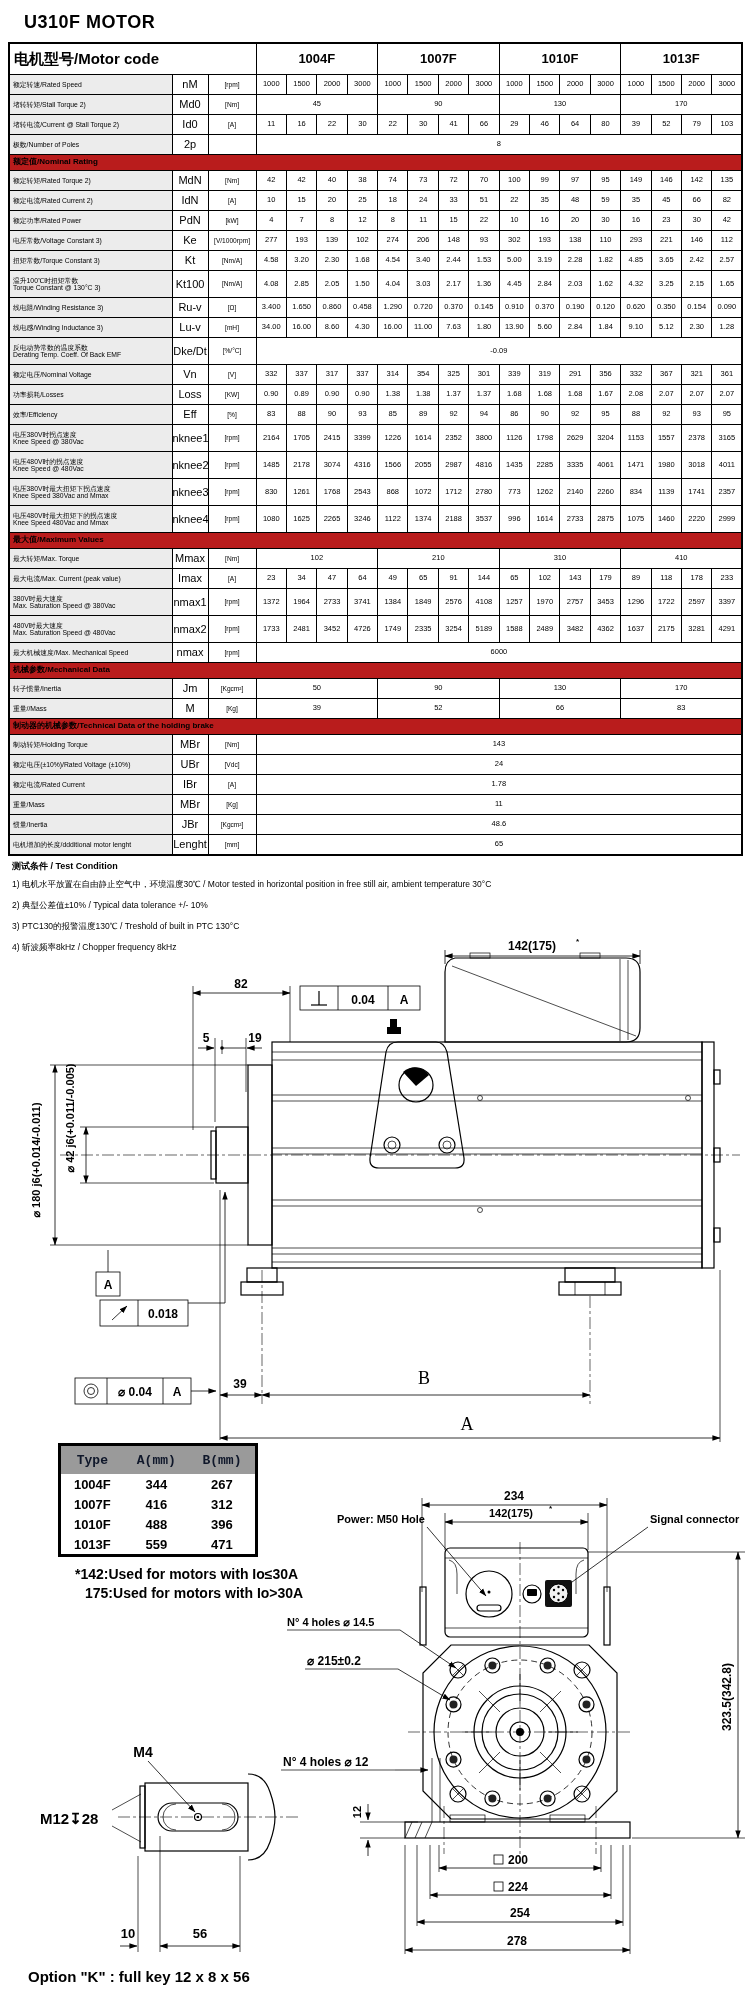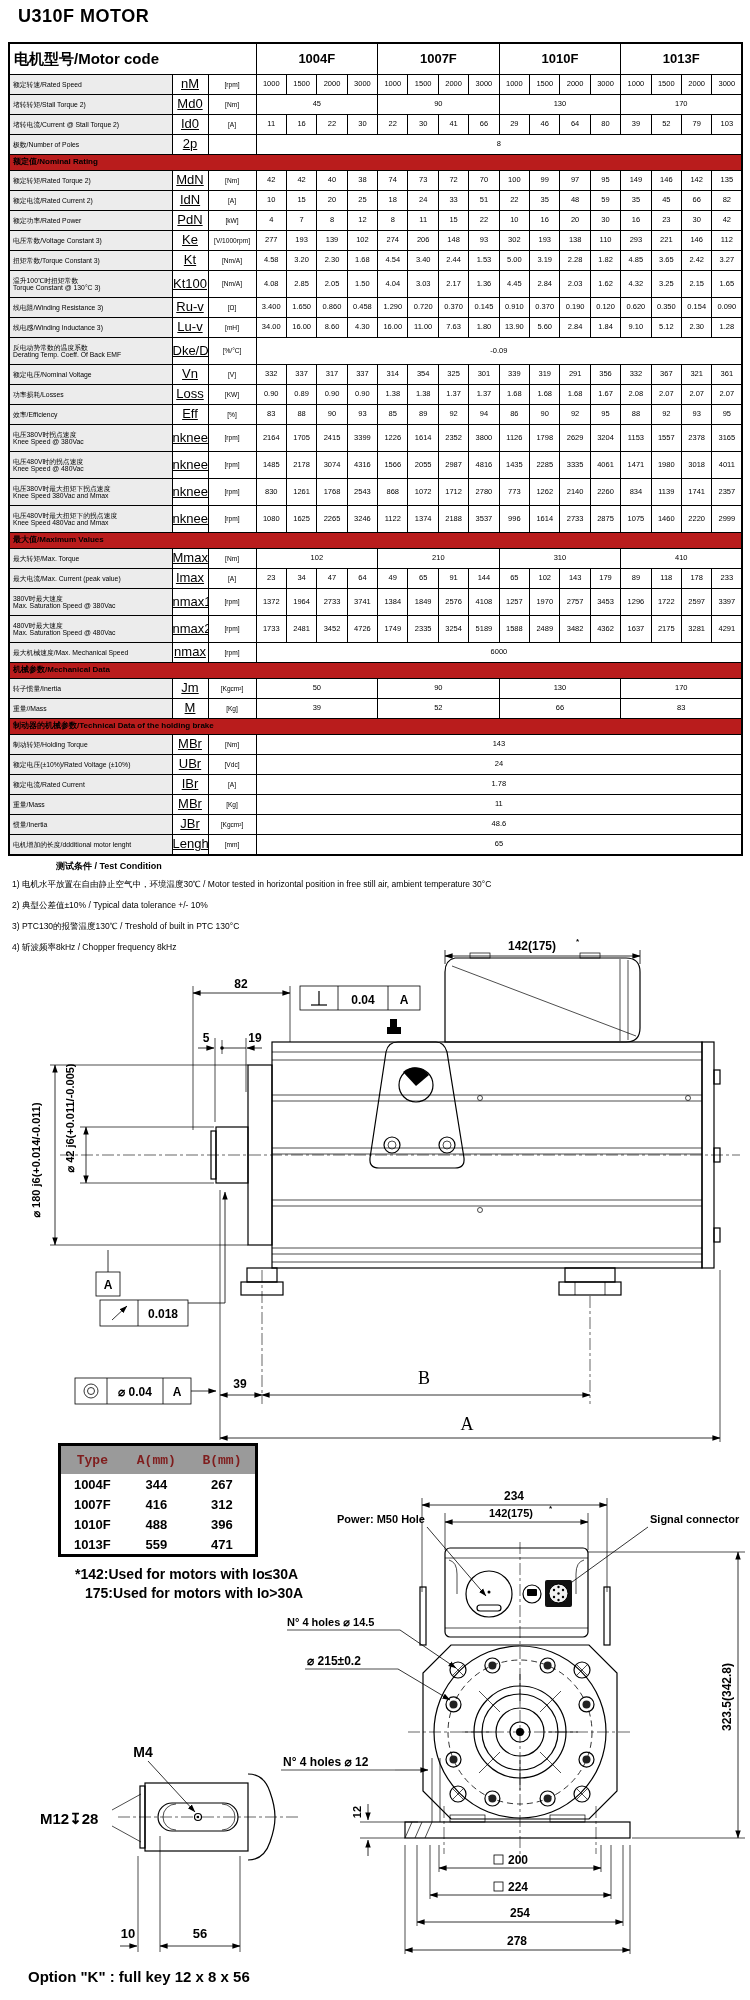--- a/index.html
+++ b/index.html
@@ -1,51 +1,51 @@
 <!DOCTYPE html>
 <html><head>
 <meta charset="utf-8">
 <style>
   html,body{margin:0;padding:0;background:#fff;}
   .page{position:relative;width:750px;height:2000px;background:#fff;color:#000;
         font-family:"Liberation Sans",sans-serif;overflow:hidden;}
-  h1.title{position:absolute;left:18px;top:6px;margin:0;font-size:18px;letter-spacing:.5px;}
+  h1.title{position:absolute;left:18px;top:6px;margin:6px;font-size:18px;letter-spacing:.5px;}
   
   table.spec{position:absolute;left:8px;top:42px;width:734px;border-collapse:collapse;
              table-layout:fixed;border:2px solid #000;}
   table.spec td{border:1px solid #000;font-size:7.5px;text-align:center;padding:0;
                 height:19px;line-height:1.1;overflow:hidden;}
   table.spec td.corner{font-size:15px;font-weight:bold;text-align:left;padding-left:4px;height:30px;}
   table.spec td.hdr{font-size:13px;font-weight:bold;}
   table.spec td.lbl{text-align:left;padding-left:3px;font-size:6.8px;background:#ececec;}
-  table.spec td.sym{font-size:13px;text-decoration:underline;}
+  table.spec td.sym{font-size:11px;}
   table.spec td.unit{font-size:6.6px;}
   table.spec td.section{text-align:left;font-weight:bold;font-size:8px;padding-left:3px;height:15px;background:#b91c1c;}
   table.spec tr.two td{height:26px;}
   
   .testcond{position:absolute;left:12px;top:860px;width:720px;}
-  .tc-title{font-weight:bold;font-size:9px;margin-bottom:6px;margin-left:44px;}
+  .tc-title{font-weight:bold;font-size:9px;margin-bottom:6px;}
   .tc-item{font-size:8.5px;margin-bottom:9px;}
   
   svg.draw{position:absolute;left:0;top:930px;}
   .ln{stroke:#000;stroke-width:1.2;fill:none;}
   .lt{stroke:#000;stroke-width:.7;fill:none;}
   .dim{stroke:#000;stroke-width:.8;fill:none;}
   .cl{stroke:#000;stroke-width:.6;fill:none;stroke-dasharray:12 3 3 3;}
   .dsh{stroke:#000;stroke-width:.8;fill:none;stroke-dasharray:6 4;}
   text{fill:#000;font-family:"Liberation Sans",sans-serif;}
   .t12{font-size:12px;font-weight:bold;}
   .t11{font-size:11px;font-weight:bold;}
   .t8{font-size:8px;font-weight:bold;}
   .ts{font-family:"Liberation Serif",serif;font-size:18px;}
   .rot{font-size:11px;font-weight:bold;}
   
   table.typetab{position:absolute;left:58px;top:1443px;width:200px;height:114px;
     border:3px solid #000;border-collapse:collapse;}
-  table.typetab th{background:#9a9a9a;color:#7f1d1d;font-family:"Liberation Mono",monospace;
+  table.typetab th{background:#9a9a9a;color:#0f172a;font-family:"Liberation Mono",monospace;
     font-size:13px;font-weight:bold;height:26px;}
   table.typetab td{font-size:13px;font-weight:bold;text-align:center;height:18px;}
   .footnote{position:absolute;left:75px;top:1565px;font-size:14px;font-weight:bold;line-height:19px;}
   .footnote div:nth-child(2){padding-left:10px;}
 </style>
 </head>
 <body>
 
 <div class="page">
 
@@ -237,21 +237,21 @@
           <td colspan="1">3.40</td>
           <td colspan="1">2.44</td>
           <td colspan="1">1.53</td>
           <td colspan="1">5.00</td>
           <td colspan="1">3.19</td>
           <td colspan="1">2.28</td>
           <td colspan="1">1.82</td>
           <td colspan="1">4.85</td>
           <td colspan="1">3.65</td>
           <td colspan="1">2.42</td>
-          <td colspan="1">3.27</td>
+          <td colspan="1">2.57</td>
         </tr>
         <tr class="two">
           <td class="lbl">温升100℃时扭矩常数<br>Torque Constant @ 130°C 3)</td>
           <td class="sym">Kt100</td>
           <td class="unit">[Nm/A]</td>
           <td colspan="1">4.08</td>
           <td colspan="1">2.85</td>
           <td colspan="1">2.05</td>
           <td colspan="1">1.50</td>
           <td colspan="1">4.04</td>

